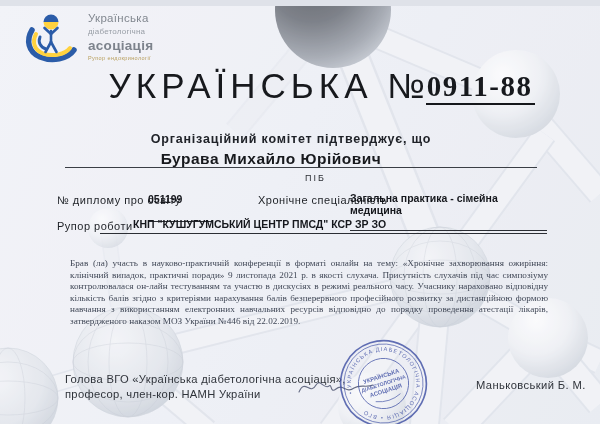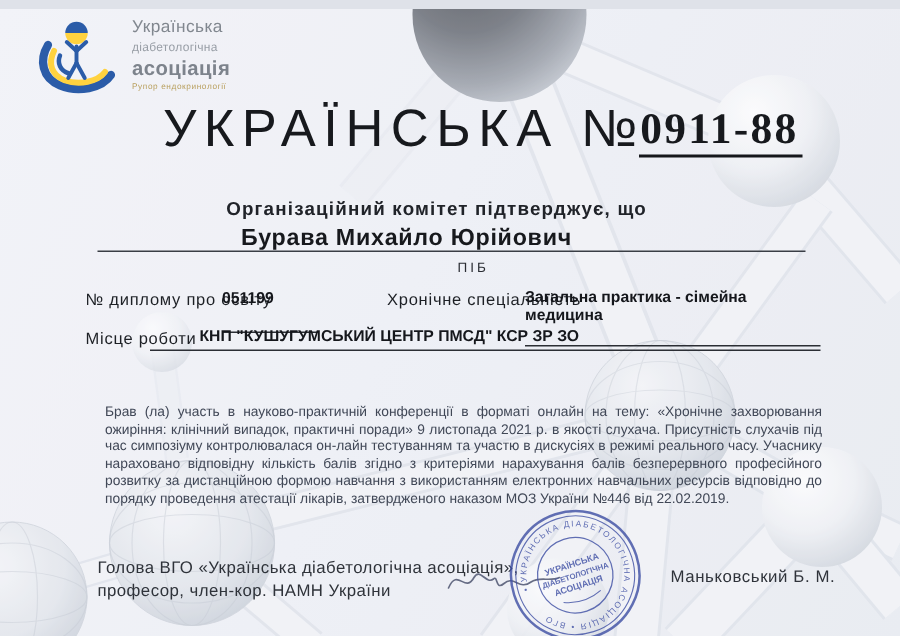--- a/index.html
+++ b/index.html
@@ -36,27 +36,27 @@
   .name-line{left:65px;right:63px;top:161px;border-top:1px solid #3a3e45;height:0;}
   .pib{left:0;right:0;top:167px;text-align:center;font-size:9px;font-weight:500;
      letter-spacing:2px;color:#2a2d33;padding-left:31px;}
 
   .f-label{font-size:11px;font-weight:500;letter-spacing:.5px;color:#1d2025;}
   .f-val{font-size:10.5px;font-weight:700;color:#15171c;border-bottom:1px solid #2b2e34;}
   .v-diploma{left:148px;top:187px;width:64px;padding-bottom:16px;}
   .v-spec{left:350px;top:186px;width:197px;padding-bottom:14px;}
   .v-work{left:100px;top:212px;width:414px;padding-left:33px;padding-bottom:3px;}
 
-  .para{left:70px;top:263px;width:478px;text-align:justify;
-     font-family:Liberation Sans, sans-serif;
+  .para{left:70px;top:252px;width:478px;text-align:justify;
+     font-family:Liberation Serif, serif;
      font-size:9.2px;line-height:11.5px;color:#414857;}
 
   .signer-title{left:65px;top:366px;width:310px;font-size:11.2px;font-weight:500;
      line-height:14.5px;letter-spacing:.3px;color:#2f333a;}
-  .signer-name{left:447px;top:373px;font-size:11.2px;font-weight:500;
+  .signer-name{left:476px;top:373px;font-size:11.2px;font-weight:500;
      letter-spacing:.4px;color:#2f333a;}
   .sig{left:296px;top:364px;width:80px;height:32px;}
   .seal{left:337px;top:331px;width:93px;height:93px;}
 </style>
 </head>
 <body>
 
 <div class="cert">
 
   <svg class="bg" viewBox="0 0 600 424" aria-hidden="true">
@@ -170,21 +170,21 @@
   <div class="abs statement">Організаційний комітет підтверджує, що</div>
 
   <div class="abs name">Бурава Михайло Юрійович</div>
   <div class="abs name-line"></div>
   <div class="abs pib">ПІБ</div>
 
   <div class="abs f-label" style="left:57px;top:188px;">№ диплому про освіту</div>
   <div class="abs f-val v-diploma">051199</div>
   <div class="abs f-label" style="left:258px;top:188px;">Хронічне спеціальність</div>
   <div class="abs f-val v-spec">Загальна практика - сімейна медицина</div>
-  <div class="abs f-label" style="left:57px;top:214px;">Місце роботи</div>
+  <div class="abs f-label" style="left:57px;top:214px;">Рупор роботи</div>
   <div class="abs f-val v-work">КНП "КУШУГУМСЬКИЙ ЦЕНТР ПМСД" КСР ЗР ЗО</div>
 
   <div class="abs para">Брав (ла) участь в науково-практичній конференції в форматі онлайн на тему: «Хронічне захворювання ожиріння: клінічний випадок, практичні поради» 9 листопада 2021 р. в якості слухача. Присутність слухачів під час симпозіуму контролювалася он-лайн тестуванням та участю в дискусіях в режимі реального часу. Учаснику нараховано відповідну кількість балів згідно з критеріями нарахування балів безперервного професійного розвитку за дистанційною формою навчання з використанням електронних навчальних ресурсів відповідно до порядку проведення атестації лікарів, затвердженого наказом МОЗ України №446 від 22.02.2019.</div>
 
   <div class="abs signer-title">
     <div>Голова ВГО «Українська діабетологічна асоціація»,</div>
     <div>професор, член-кор. НАМН України</div>
   </div>
 
   <svg class="abs sig" viewBox="0 0 80 32" aria-hidden="true">

